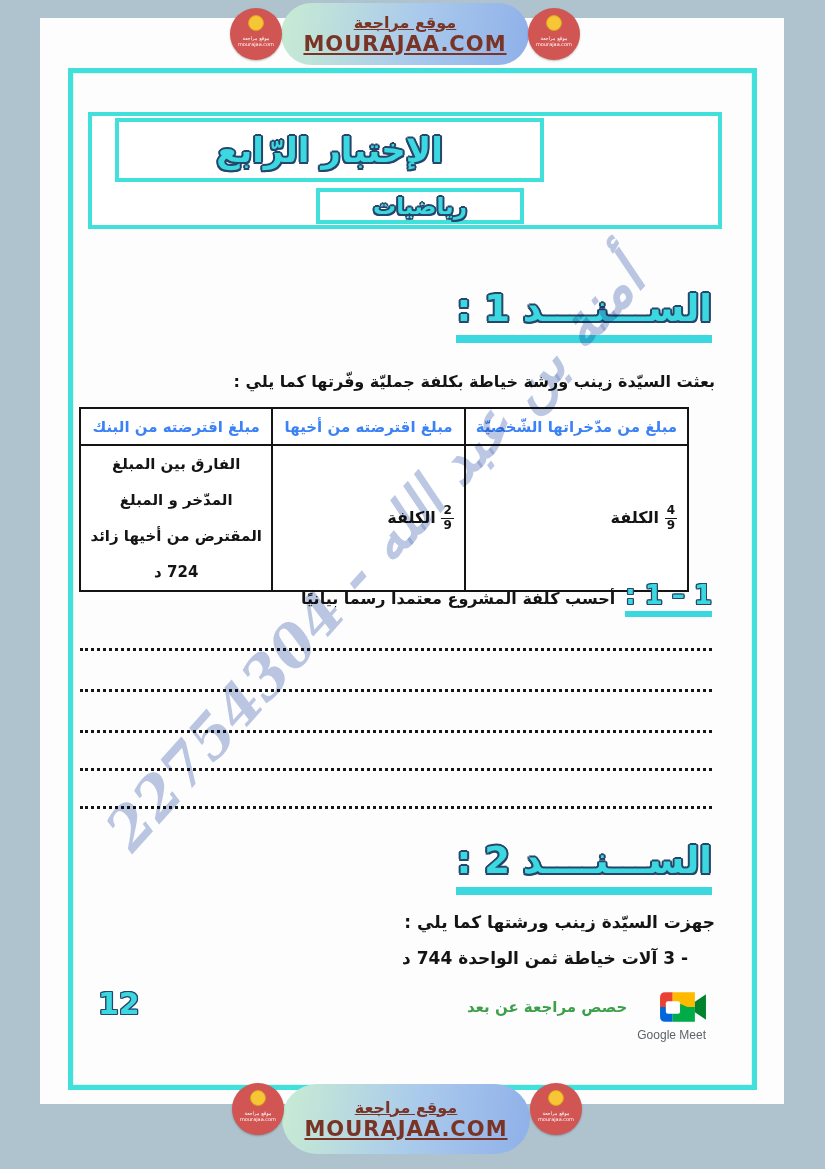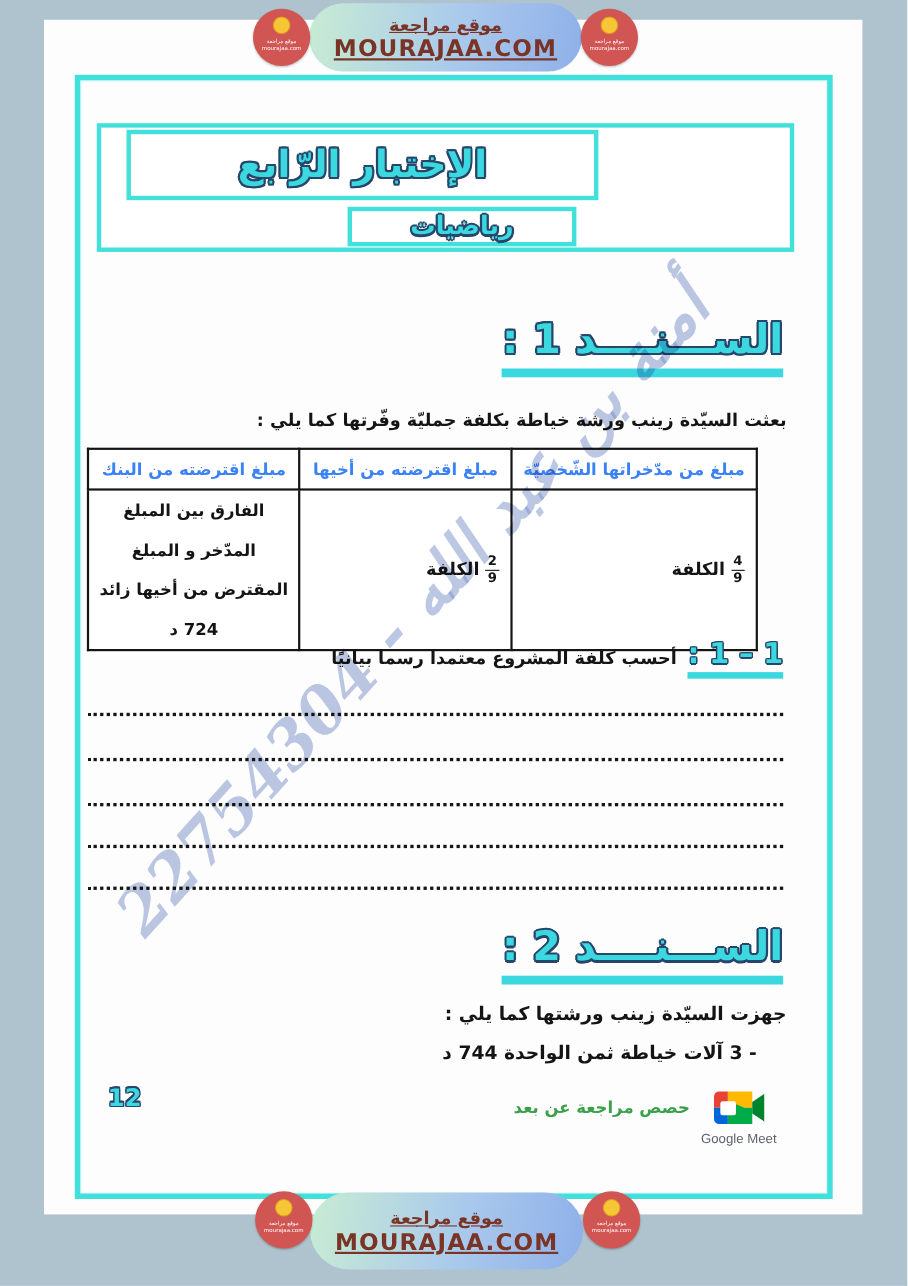--- a/index.html
+++ b/index.html
@@ -93,24 +93,24 @@
   .dotline { position:absolute; left:80px; width:632px; height:0;
              border-bottom:3px dotted #161616; z-index:2; }
 
   
   .watermark { position:absolute; left:92px; top:818px; z-index:4; pointer-events:none;
                transform:rotate(-48deg); transform-origin:0 0; white-space:nowrap; direction:ltr;
                font-family:"DejaVu Serif","Liberation Serif",serif; font-style:italic; font-weight:bold;
                font-size:58px; letter-spacing:2px; color:rgba(122,146,199,0.5); mix-blend-mode:multiply; }
 
   
-  .pagenum { position:absolute; left:98px; top:986px; font-size:22px; z-index:3; direction:ltr; }
+  .pagenum { position:absolute; left:98px; top:986px; font-size:30px; z-index:3; direction:ltr; }
   .meet-block { position:absolute; right:119px; top:988px; display:flex; direction:rtl;
                 gap:10px; z-index:3; align-items:flex-start; }
-  .meet-col { display:flex; flex-direction:column; align-items:center; }
+  .meet-col { display:flex; flex-direction:column; }
   .meet-caption { font-size:12px; color:#5f6368; margin-top:2px;
                   font-family:"Liberation Sans","DejaVu Sans",sans-serif; }
   .sessions { color:#3ca04a; font-size:15px; font-weight:bold; direction:rtl; margin-top:10px; }
 </style>
 </head>
 <body>
 
 <div id="screen">
 
   <div class="page"></div>

